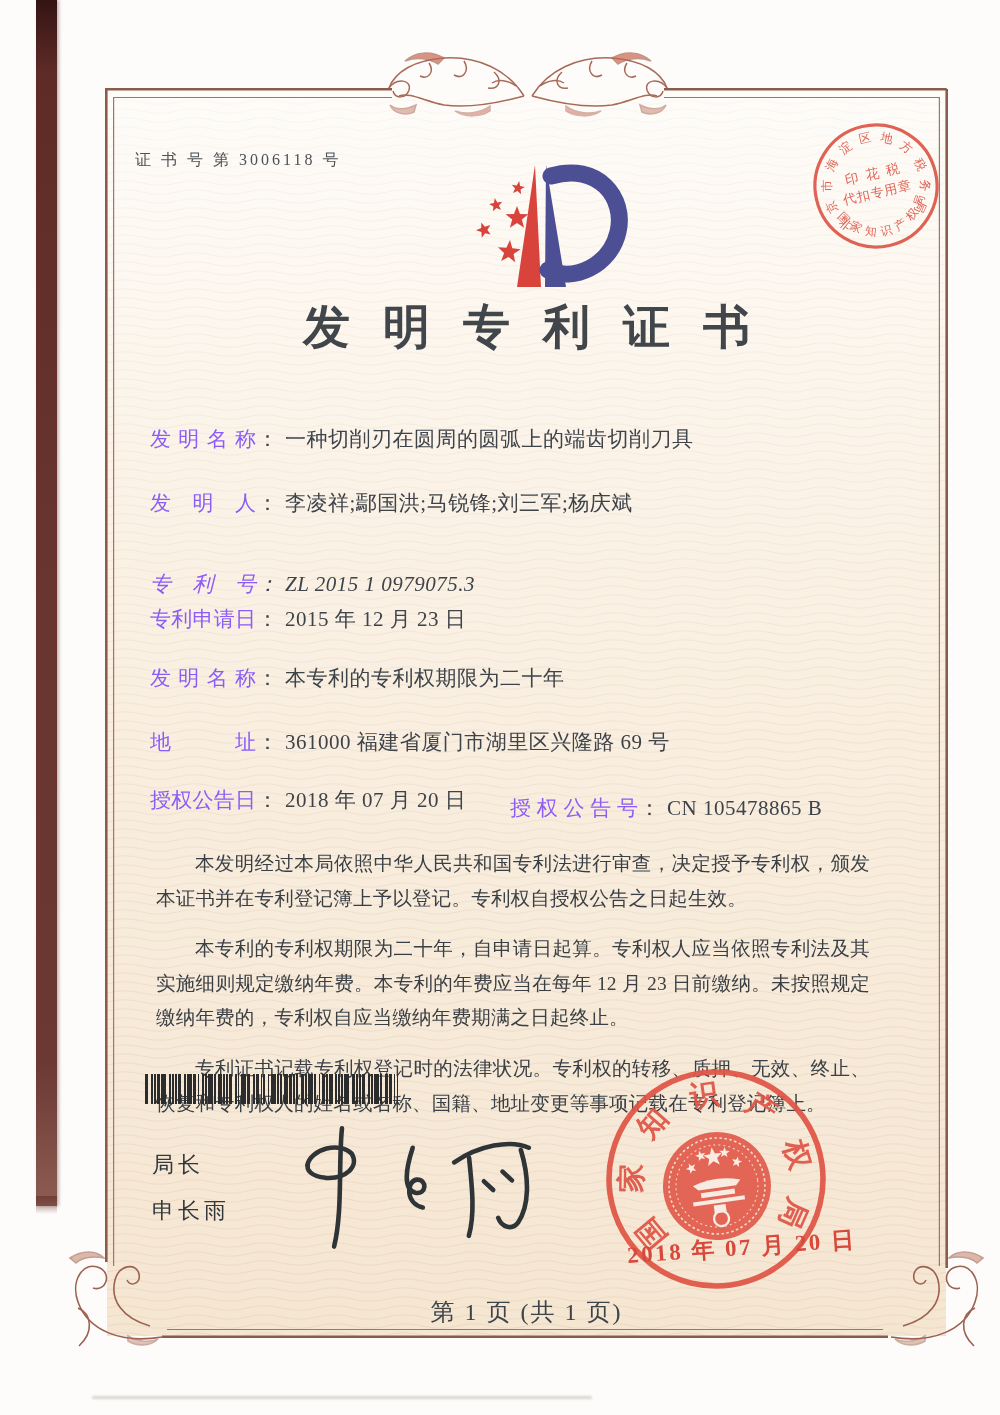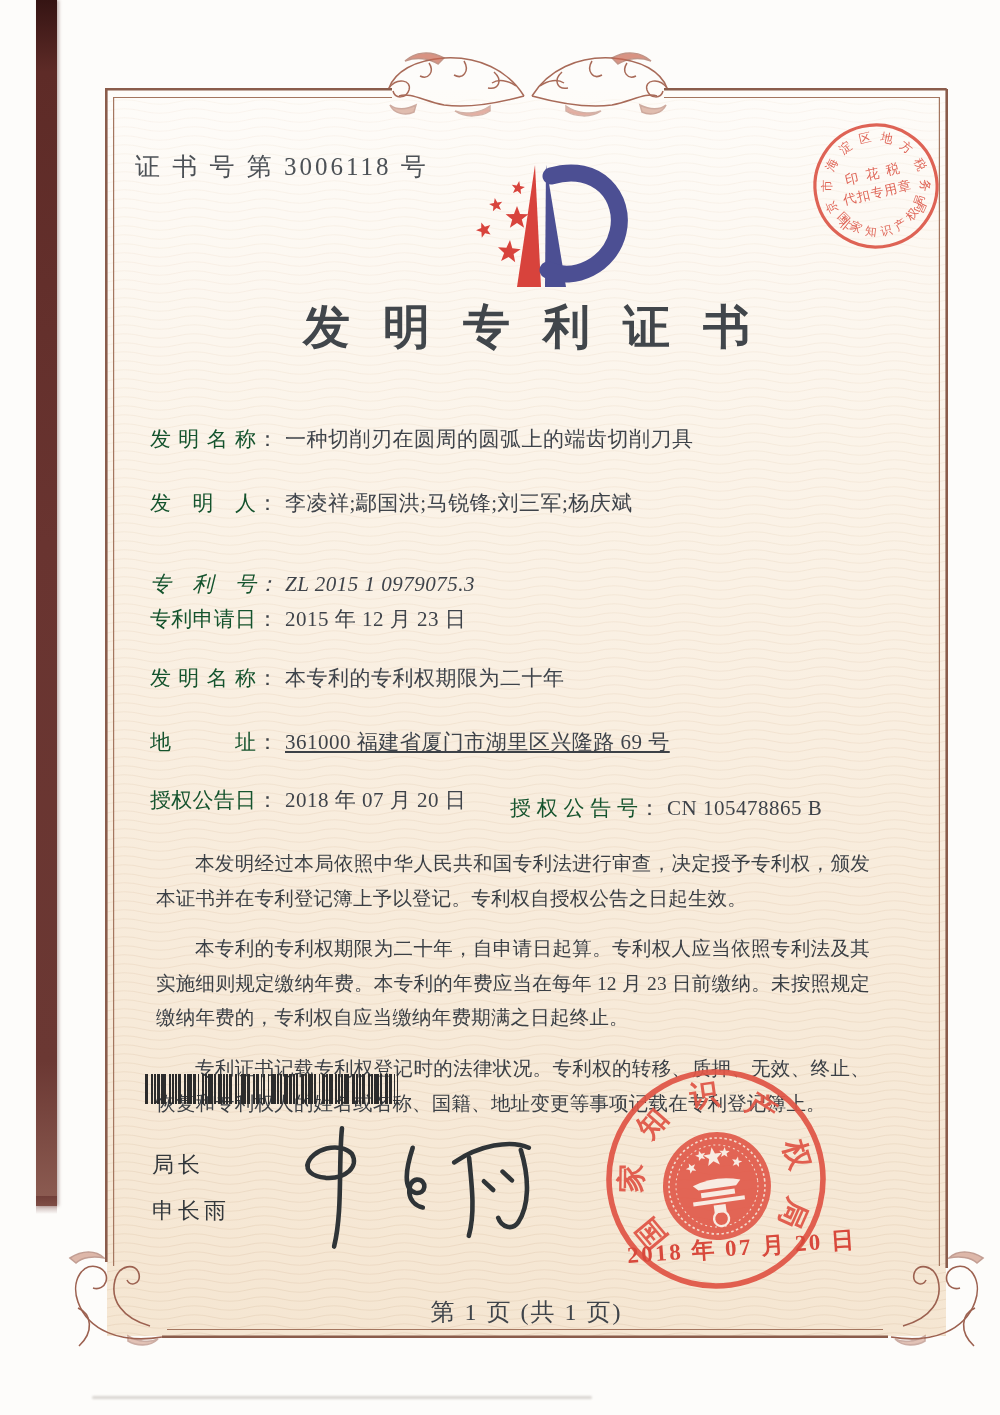--- a/index.html
+++ b/index.html
@@ -8,26 +8,26 @@
   .abs{position:absolute;}
   
   .spine{left:36px;top:0;width:21px;height:1206px;
          background:linear-gradient(180deg,#351413 0%,#5e2b27 6%,#693430 45%,#6b3833 88%,#8a5a50 99%);
          box-shadow:2px 0 3px rgba(90,50,45,.35);}
   .spine-fade{left:36px;top:1196px;width:21px;height:18px;
          background:linear-gradient(180deg,rgba(107,56,51,.8),rgba(255,255,255,0));}
   
   .paper{left:107px;top:90px;width:839px;height:1246px;
          background:linear-gradient(180deg,#fefcf9 0%,#fbf3e8 30%,#f8ecdc 62%,#f5e6d2 100%);}
-  .cert-no{left:135px;top:150px;font-size:25px;letter-spacing:3px;color:#4c5156;}
+  .cert-no{left:135px;top:150px;font-size:16px;letter-spacing:3px;color:#4c5156;}
   .title{left:105px;top:296px;width:843px;text-align:center;font-size:47px;font-weight:600;
          color:#41464b;letter-spacing:33px;text-indent:33px;}
   .row{left:150px;height:30px;font-size:21px;white-space:nowrap;}
   .row .lab{display:inline-block;width:106px;text-align:justify;text-align-last:justify;
-            vertical-align:top;color:#14532d;}
+            vertical-align:top;color:#8b5cf6;}
   .row .col{display:inline-block;margin:0 7px 0 1px;}
   .row .val{color:#3e434a;letter-spacing:.5px;}
   .row2{position:absolute;left:360px;top:8px;white-space:nowrap;}
   .row2 .lab{width:128px;}
   .paras{left:140px;top:831px;width:746px;font-size:19.5px;line-height:34.6px;
          color:#3a3f45;text-align:justify;}
   .paras p{margin:16px;text-indent:2em;letter-spacing:.2px;}
   .barcode{left:145px;top:1074px;width:258px;height:30px;display:flex;align-items:stretch;}
   .barcode span{display:block;background:#2c2c2c;height:100%;}
   .director{left:152px;font-size:22px;letter-spacing:4px;color:#33383c;}
@@ -284,21 +284,21 @@
   </div>
   <div class="abs row" style="top:570px;font-style:italic;">
     <span class="lab">专利号</span><span class="col">：</span><span class="val">ZL 2015 1 0979075.3</span>
   </div>
   <div class="abs row" style="top:605px;">
     <span class="lab">专利申请日</span><span class="col">：</span><span class="val">2015 年 12 月 23 日</span>
   </div>
   <div class="abs row" style="top:664px;">
     <span class="lab">发明名称</span><span class="col">：</span><span class="val">本专利的专利权期限为二十年</span>
   </div>
-  <div class="abs row" style="top:728px;text-decoration:underline;">
+  <div class="abs row" style="top:728px;">
     <span class="lab">地址</span><span class="col">：</span><span class="val">361000 福建省厦门市湖里区兴隆路 69 号</span>
   </div>
   <div class="abs row" style="top:786px;">
     <span class="lab">授权公告日</span><span class="col">：</span><span class="val">2018 年 07 月 20 日</span>
     <span class="row2">
       <span class="lab">授权公告号</span><span class="col">：</span><span class="val">CN 105478865 B</span>
     </span>
   </div>
 
   <div class="abs paras">

